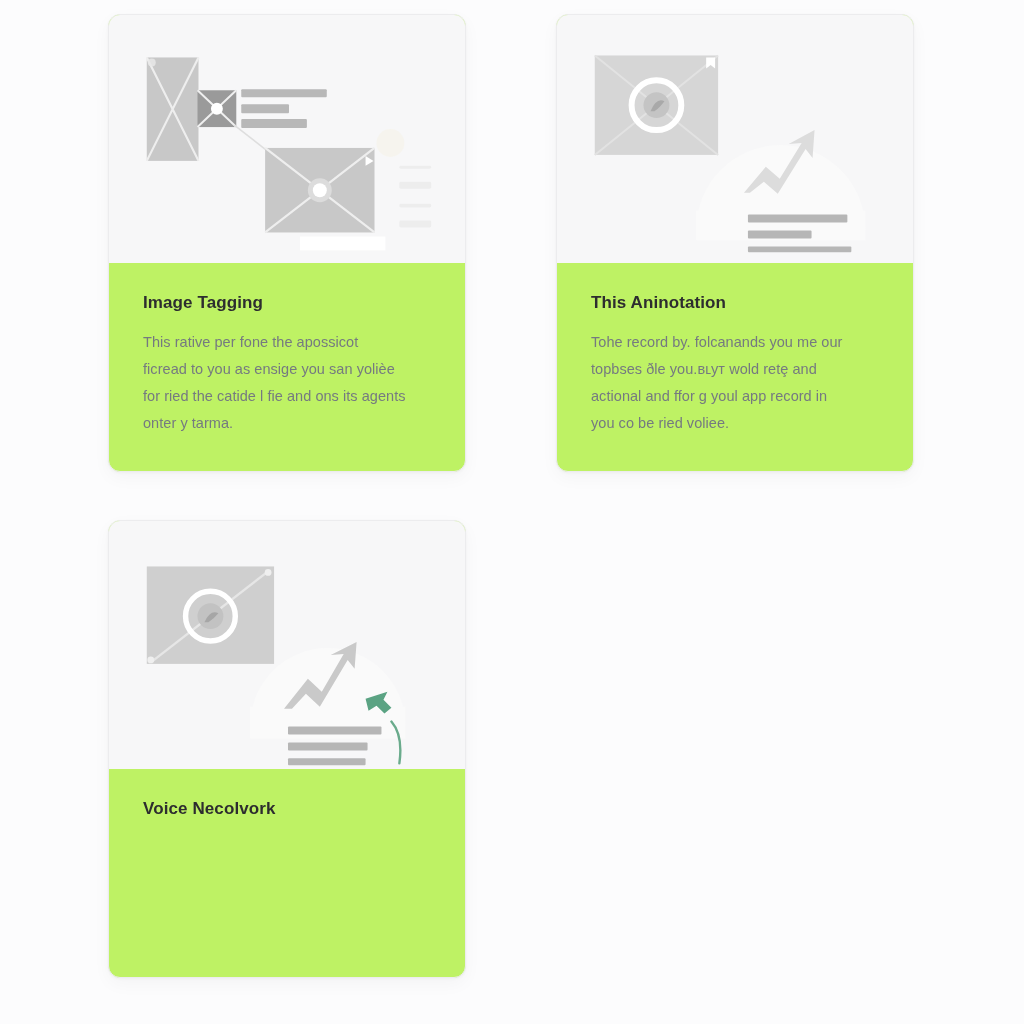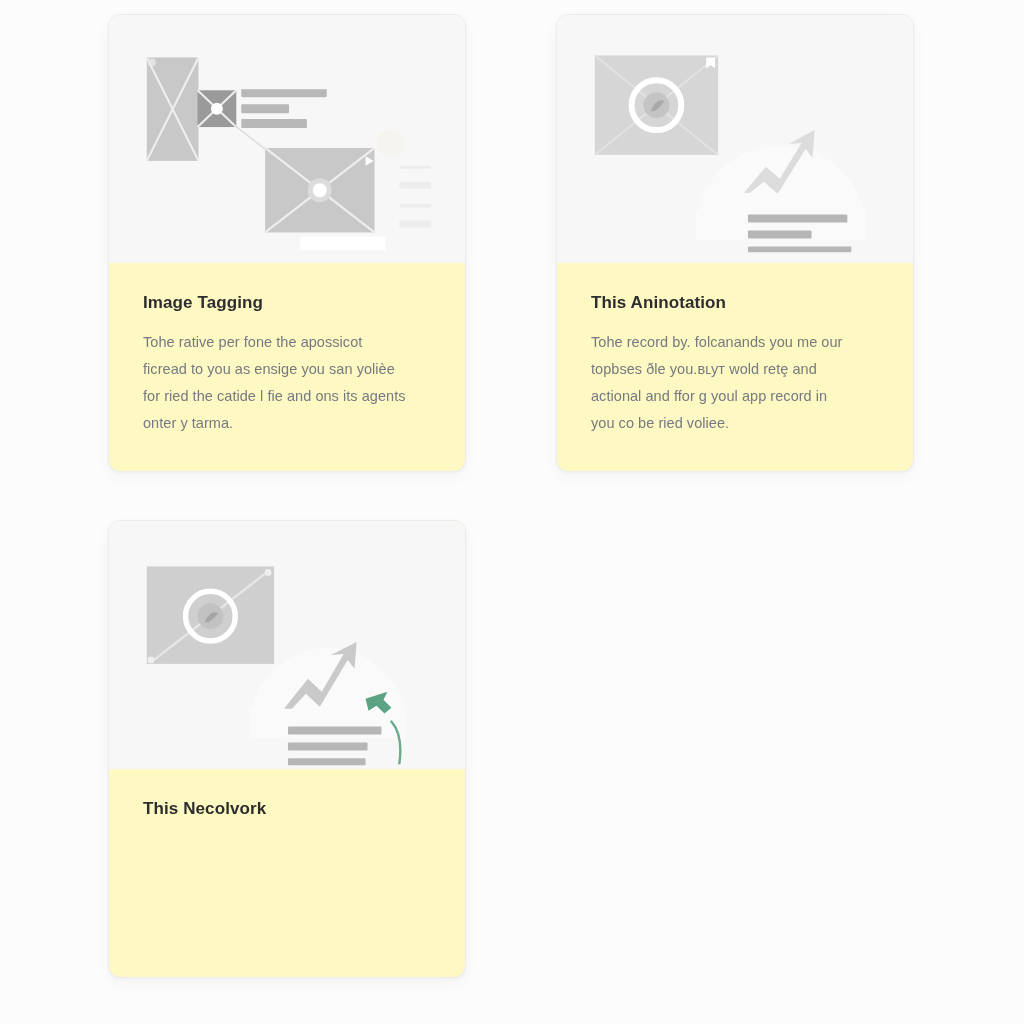--- a/index.html
+++ b/index.html
@@ -22,21 +22,21 @@
     width: 810px;
     height: 963px;
     display: grid;
     grid-template-columns: 358px 358px;
     grid-template-rows: 458px 458px;
     column-gap: 90px;
     row-gap: 48px;
   }
 
   .card {
-    background: #fef9c3;
+    background: #bef264;
     border: 1px solid #ececee;
     border-radius: 12px;
     box-shadow: 0 1px 3px rgba(17, 17, 26, 0.035),
                 0 6px 18px rgba(17, 17, 26, 0.035);
     overflow: hidden;
     display: flex;
     flex-direction: column;
     position: relative;
   }
 
@@ -126,21 +126,21 @@
           <rect x="292" y="206" width="32" height="7" rx="1.5"></rect>
         </g>
 
         <rect x="192" y="222" width="86" height="14" fill="#ffffff" opacity="0.9"></rect>
 
         <circle cx="283" cy="128" r="14" fill="#f6f2e6" opacity="0.55"></circle>
       </svg>
     </div>
     <div class="card-body">
       <h3 class="card-title">Image Tagging</h3>
-      <p class="card-desc">Tohe rative per fone the apossicot
+      <p class="card-desc">This rative per fone the apossicot
 ficread to you as ensige you san yolièe
 for ried the catide l fie and ons its agents
 onter y tarma.</p>
     </div>
   </div>
 
   <div class="card">
     <div class="card-media">
       <svg viewBox="0 0 358 248" xmlns="http://www.w3.org/2000/svg" aria-hidden="true">
 
@@ -207,19 +207,19 @@
           <rect x="180" y="238" width="78" height="7" rx="1"></rect>
         </g>
 
         <g>
           <path d="M292 243 q4 -28 -8 -42" stroke="#6aab8c" stroke-width="2.4" fill="none" stroke-linecap="round"></path>
           <path d="M258 178 l22 -7 l-4 8 l8 8 l-7 6 l-8 -8 l-8 5 z" fill="#5ba383"></path>
         </g>
       </svg>
     </div>
     <div class="card-body">
-      <h3 class="card-title">This Necolvork</h3>
+      <h3 class="card-title">Voice Necolvork</h3>
     </div>
   </div>
 
   <div class="card-empty-slot"></div>
 
 </div>
 
 </body></html>

